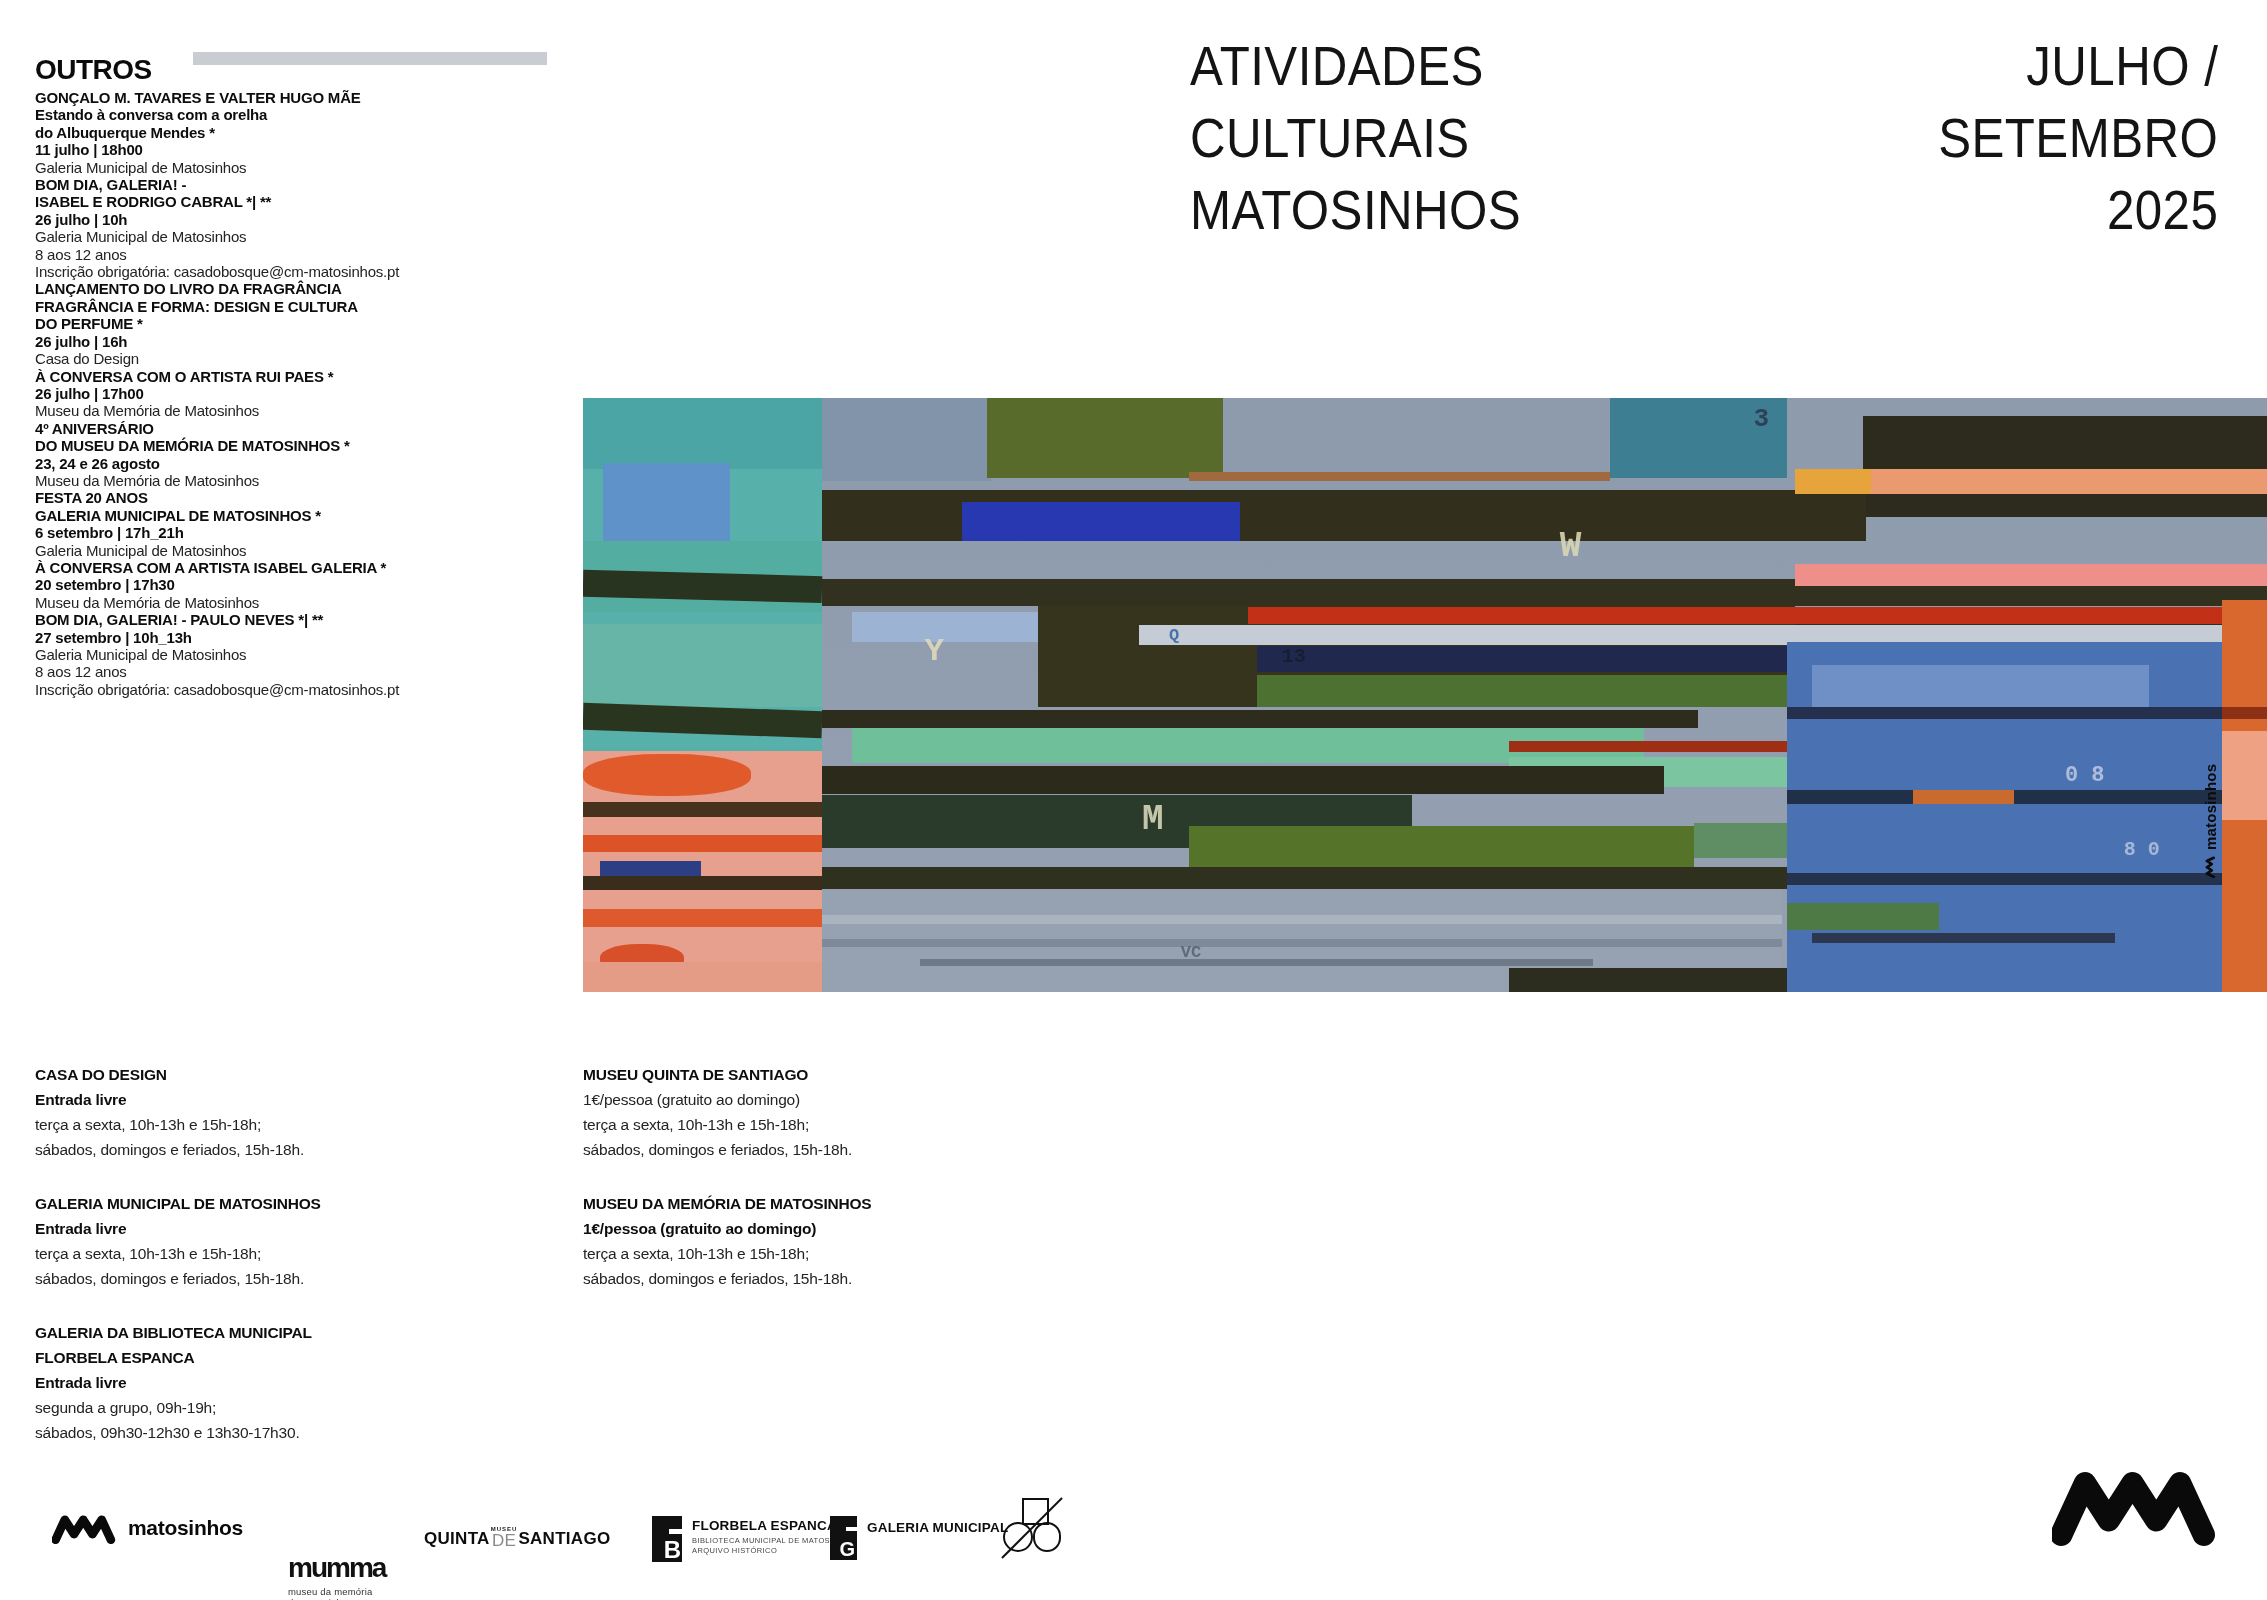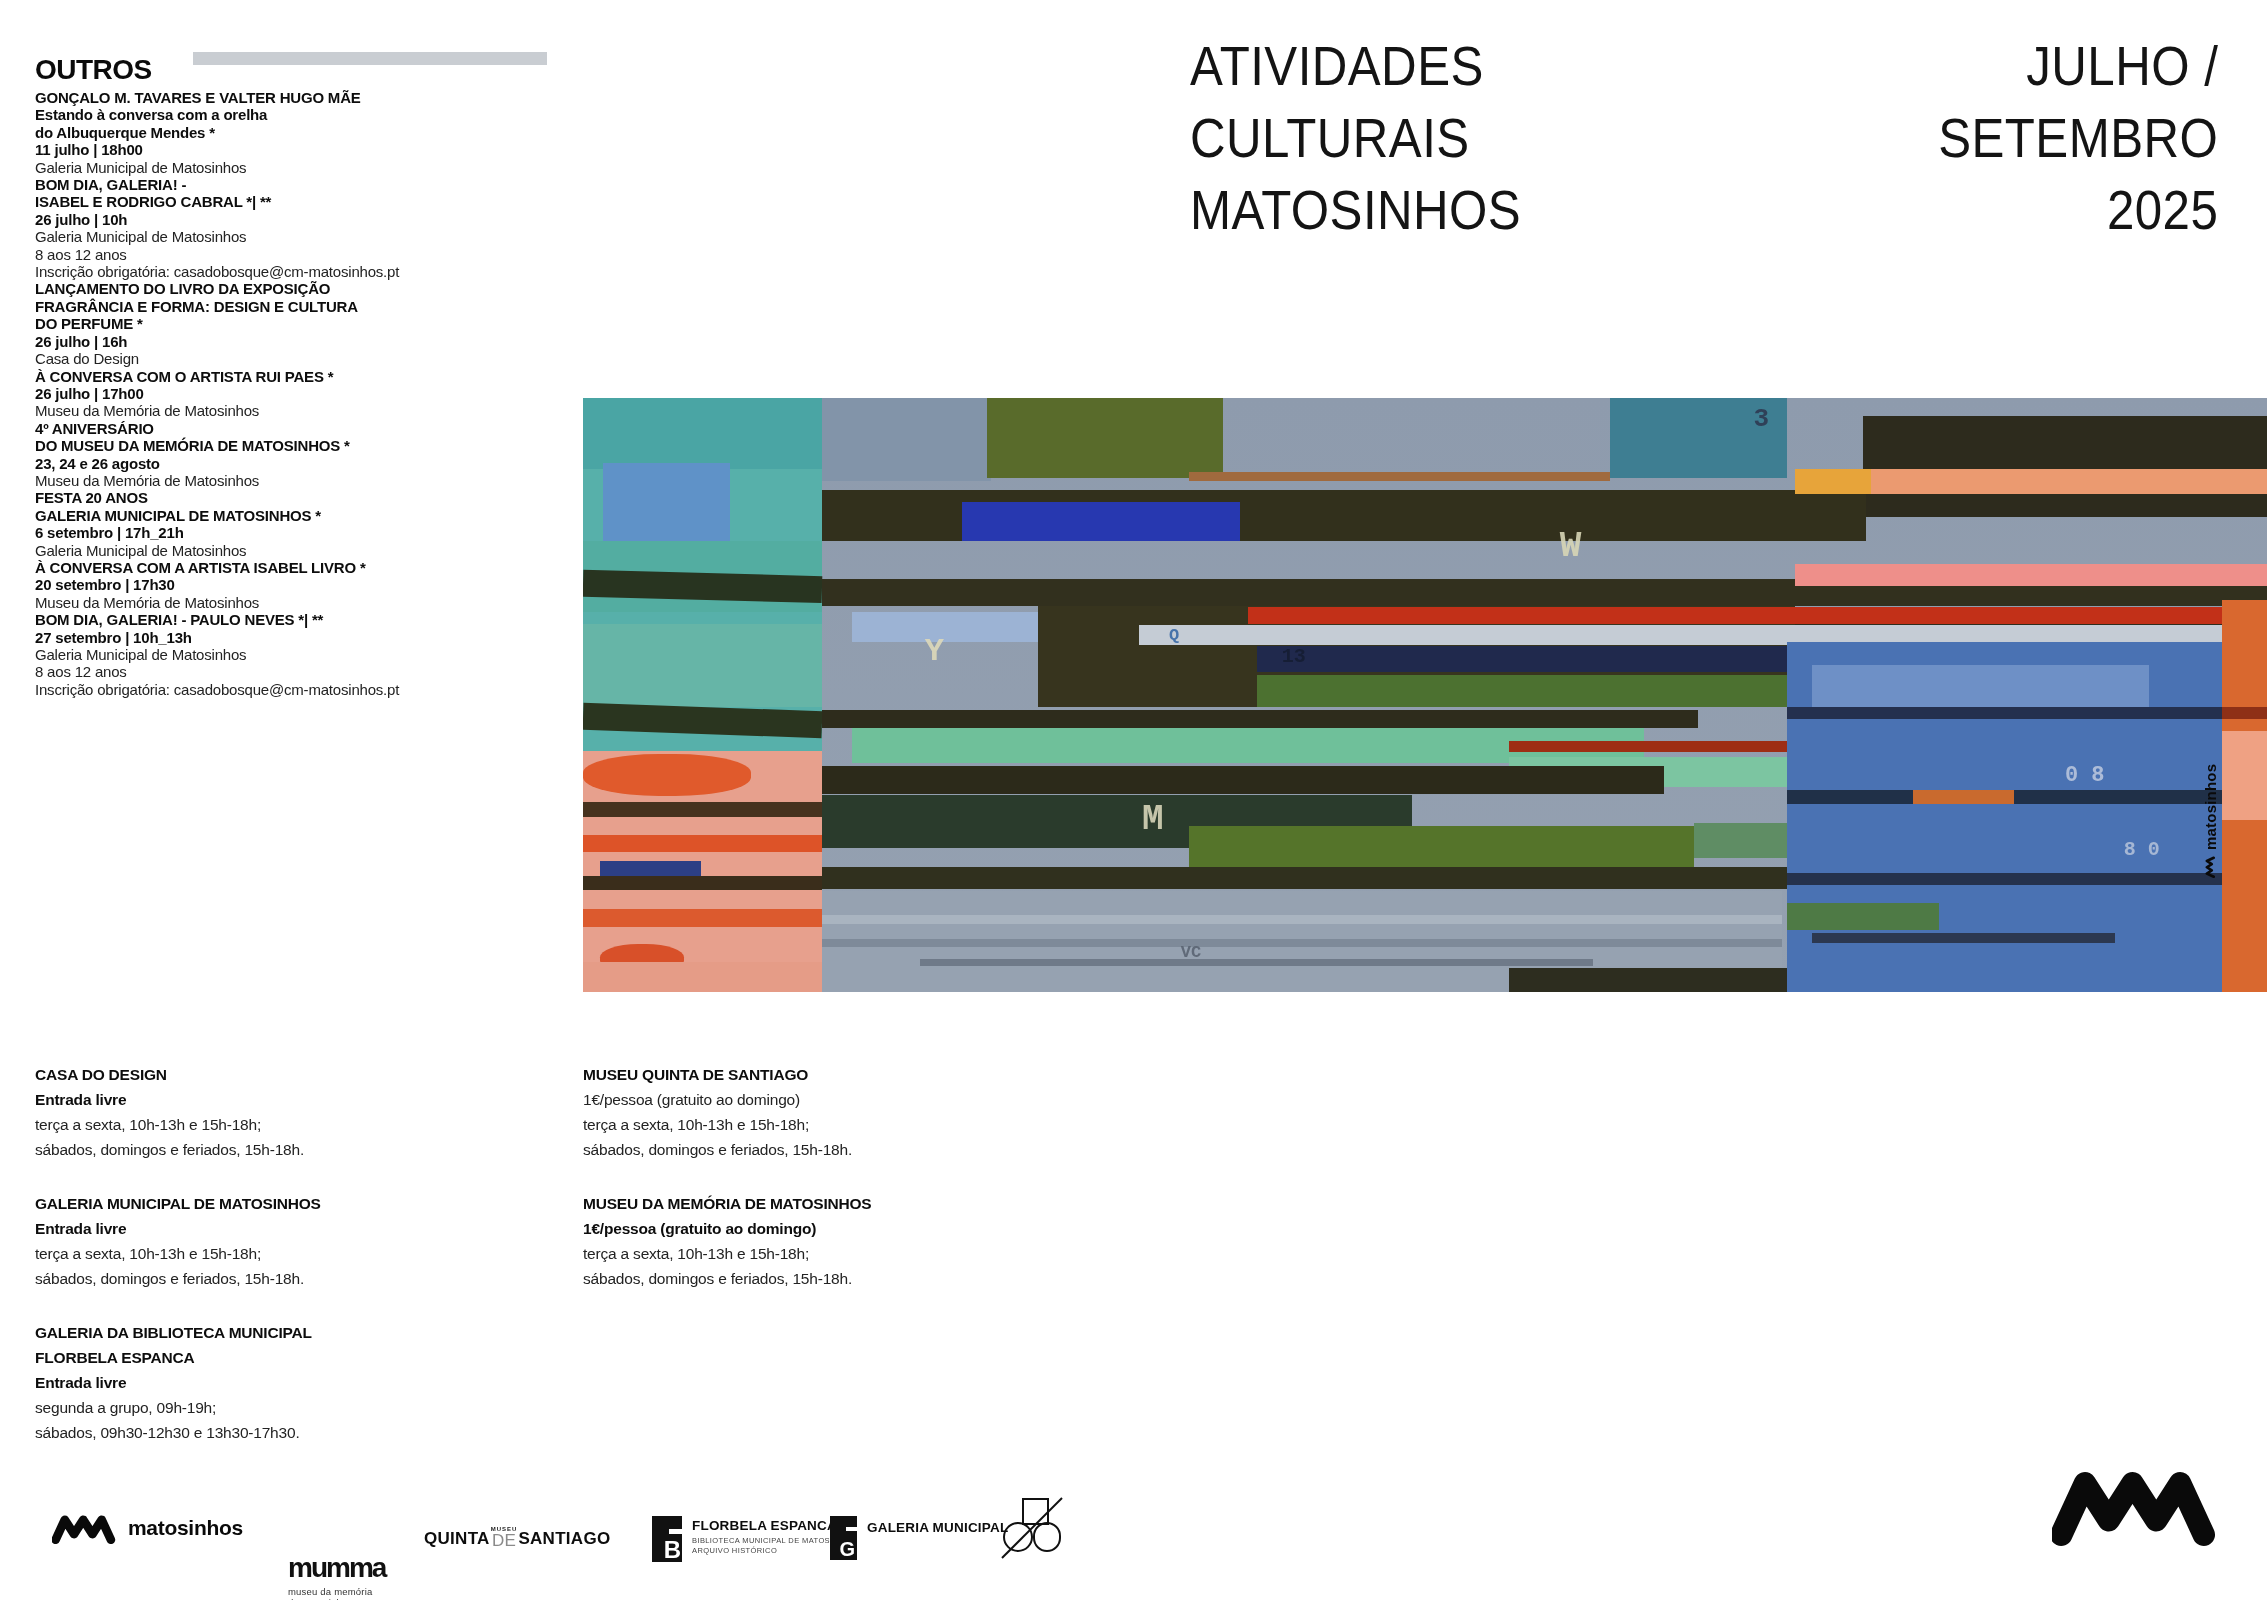--- a/index.html
+++ b/index.html
@@ -86,37 +86,37 @@
       <div class="ev-line b">Estando à conversa com a orelha</div>
       <div class="ev-line b">do Albuquerque Mendes *</div>
       <div class="ev-line b">11 julho | 18h00</div>
       <div class="ev-line r">Galeria Municipal de Matosinhos</div>
       <div class="ev-line b">BOM DIA, GALERIA! -</div>
       <div class="ev-line b">ISABEL E RODRIGO CABRAL *| **</div>
       <div class="ev-line b">26 julho | 10h</div>
       <div class="ev-line r">Galeria Municipal de Matosinhos</div>
       <div class="ev-line r">8 aos 12 anos</div>
       <div class="ev-line r">Inscrição obrigatória: casadobosque@cm-matosinhos.pt</div>
-      <div class="ev-line b">LANÇAMENTO DO LIVRO DA EXPOSIÇÃO</div>
+      <div class="ev-line b">LANÇAMENTO DO LIVRO DA FRAGRÂNCIA</div>
       <div class="ev-line b">FRAGRÂNCIA E FORMA: DESIGN E CULTURA</div>
       <div class="ev-line b">DO PERFUME *</div>
       <div class="ev-line b">26 julho | 16h</div>
       <div class="ev-line r">Casa do Design</div>
       <div class="ev-line b">À CONVERSA COM O ARTISTA RUI PAES *</div>
       <div class="ev-line b">26 julho | 17h00</div>
       <div class="ev-line r">Museu da Memória de Matosinhos</div>
       <div class="ev-line b">4º ANIVERSÁRIO</div>
       <div class="ev-line b">DO MUSEU DA MEMÓRIA DE MATOSINHOS *</div>
       <div class="ev-line b">23, 24 e 26 agosto</div>
       <div class="ev-line r">Museu da Memória de Matosinhos</div>
       <div class="ev-line b">FESTA 20 ANOS</div>
       <div class="ev-line b">GALERIA MUNICIPAL DE MATOSINHOS *</div>
       <div class="ev-line b">6 setembro | 17h_21h</div>
       <div class="ev-line r">Galeria Municipal de Matosinhos</div>
-      <div class="ev-line b">À CONVERSA COM A ARTISTA ISABEL LIVRO *</div>
+      <div class="ev-line b">À CONVERSA COM A ARTISTA ISABEL GALERIA *</div>
       <div class="ev-line b">20 setembro | 17h30</div>
       <div class="ev-line r">Museu da Memória de Matosinhos</div>
       <div class="ev-line b">BOM DIA, GALERIA! - PAULO NEVES *| **</div>
       <div class="ev-line b">27 setembro | 10h_13h</div>
       <div class="ev-line r">Galeria Municipal de Matosinhos</div>
       <div class="ev-line r">8 aos 12 anos</div>
       <div class="ev-line r">Inscrição obrigatória: casadobosque@cm-matosinhos.pt</div>
     </div>
 
   <div class="masthead-left">

